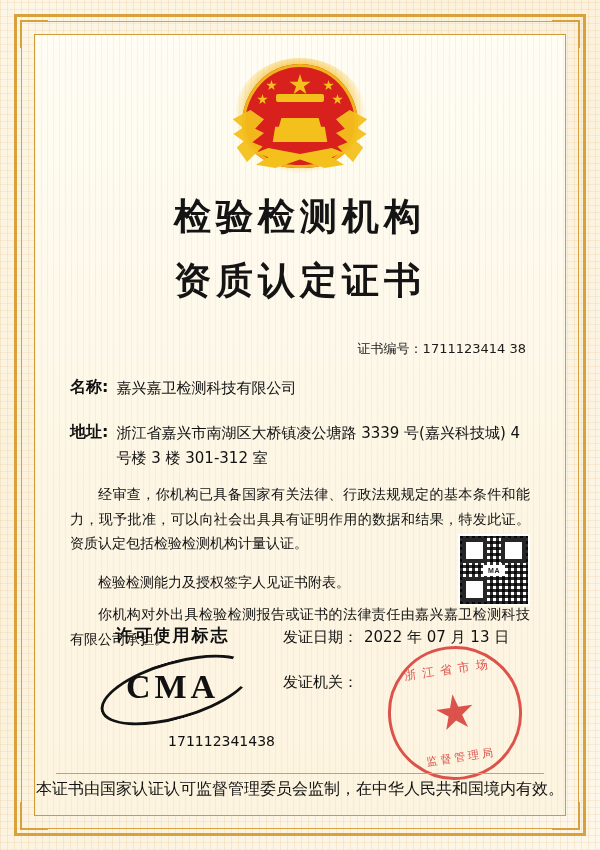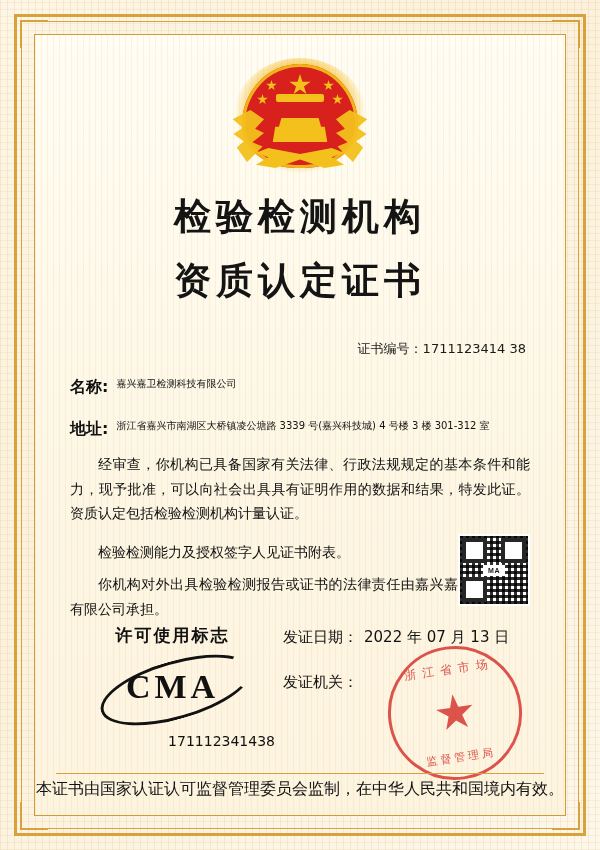--- a/index.html
+++ b/index.html
@@ -201,21 +201,21 @@
     font-family: "DejaVu Sans", sans-serif;
   }
   .field .label {
     font-size: 16px;
     font-weight: bold;
     color: #111;
     white-space: nowrap;
     padding-top: 1px;
   }
   .field .value {
-    font-size: 10px;
+    font-size: 15px;
     color: #111;
     line-height: 1.65;
     padding-left: 8px;
     flex: 1;
   }
   .field.address { margin-top: 20px; }
 
   .body-text {
     margin-top: 12px;
     font-size: 14px;

